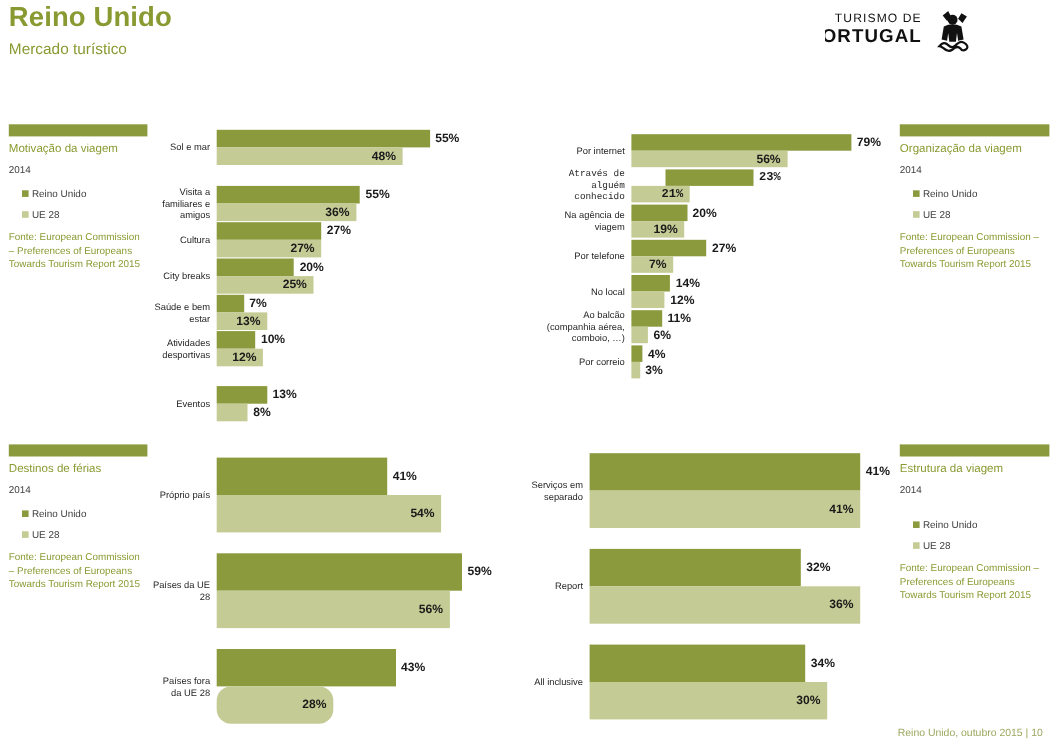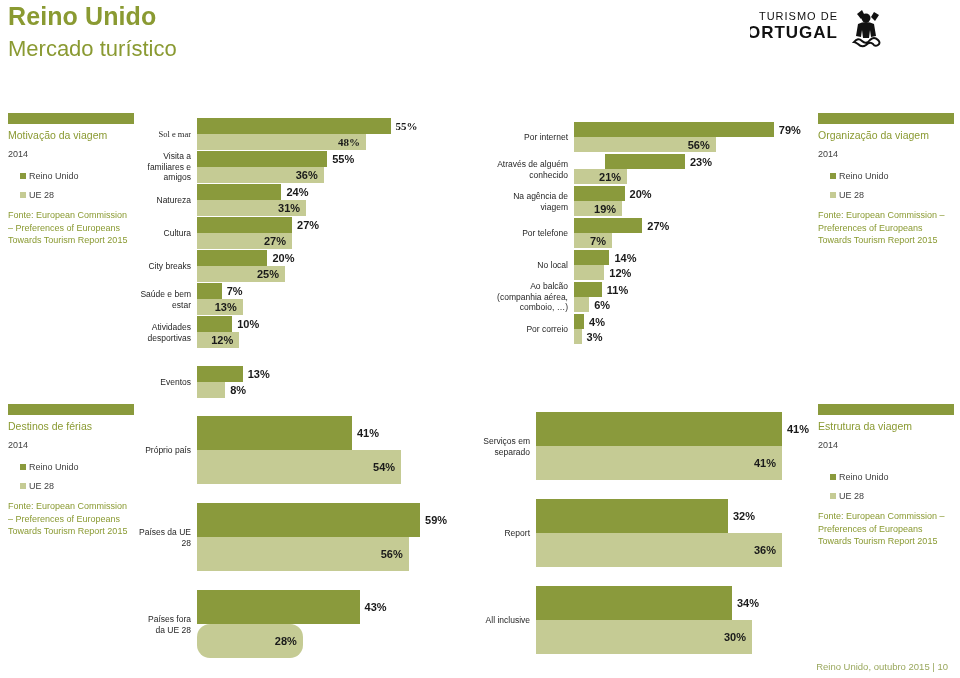--- a/index.html
+++ b/index.html
@@ -13,21 +13,21 @@
   .page { position: relative; width: 960px; height: 678px; }
 
   
   .hdr-title {
     position: absolute; left: 8px; top: 2px;
     font-size: 25px; font-weight: bold; color: #8a9a32;
     letter-spacing: .1px;
   }
   .hdr-sub {
     position: absolute; left: 8px; top: 36px;
-    font-size: 22px; color: #8a9a32;
+    font-size: 14px; color: #8a9a32;
   }
   .logo { position: absolute; right: 10px; top: 6px; width: 200px; height: 46px; }
 
   
   .panel { position: absolute; }
   .panel-bar {
     height: 11px; background: #8a9a3c;
   }
   .panel-title {
     margin-top: 5px;
@@ -163,21 +163,21 @@
       </div>
       <div class="legend-row">
         <span class="sw sw-light"></span>
         <span>UE 28</span>
       </div>
     </div>
     <div class="panel-src">Fonte: European Commission – Preferences of Europeans Towards Tourism Report 2015</div>
   </div>
 
   <div class="chart" id="chart-motivacao" style="left:197px; top:118px; width:195px;">
-      <div class="grp" style="margin-bottom: 1px; font-family: Liberation Serif, serif;">
+      <div class="grp" style="margin-bottom: 19px;">
         <div class="cat-label" style="width: 52px;">Sol e mar</div>
         <div class="bar-wrap" style="height: 16px;">
           <div class="bar dark" style="width: 193.6px;">
             <span class="val outside">55%</span>
           </div>
         </div>
         <div class="bar-wrap" style="height: 16px;">
           <div class="bar light" style="width: 168.96px;">
             <span class="val inside">48%</span>
           </div>
@@ -190,33 +190,20 @@
             <span class="val outside">55%</span>
           </div>
         </div>
         <div class="bar-wrap" style="height: 16px;">
           <div class="bar light" style="width: 126.72px;">
             <span class="val inside">36%</span>
           </div>
         </div>
       </div>
       <div class="grp" style="margin-bottom: 1px;">
-        <div class="cat-label" style="width: 52px;">Natureza</div>
-        <div class="bar-wrap" style="height: 16px;">
-          <div class="bar dark" style="width: 84.48px;">
-            <span class="val outside">24%</span>
-          </div>
-        </div>
-        <div class="bar-wrap" style="height: 16px;">
-          <div class="bar light" style="width: 109.12px;">
-            <span class="val inside">31%</span>
-          </div>
-        </div>
-      </div>
-      <div class="grp" style="margin-bottom: 1px;">
         <div class="cat-label" style="width: 52px;">Cultura</div>
         <div class="bar-wrap" style="height: 16px;">
           <div class="bar dark" style="width: 95.04px;">
             <span class="val outside">27%</span>
           </div>
         </div>
         <div class="bar-wrap" style="height: 16px;">
           <div class="bar light" style="width: 95.04px;">
             <span class="val inside">27%</span>
           </div>
@@ -283,21 +270,21 @@
           <div class="bar dark" style="width: 199.87px;">
             <span class="val outside">79%</span>
           </div>
         </div>
         <div class="bar-wrap" style="height: 15px;">
           <div class="bar light" style="width: 141.68px;">
             <span class="val inside">56%</span>
           </div>
         </div>
       </div>
-      <div class="grp" style="margin-bottom: 2px;">
+      <div class="grp" style="margin-bottom: 2px; font-family: Liberation Mono, monospace;">
         <div class="cat-label" style="width: 78px;">Através de alguém conhecido</div>
         <div class="bar-wrap" style="height: 15px;">
           <div class="bar dark" style="width: 80px; margin-left: 31px;">
             <span class="val outside">23%</span>
           </div>
         </div>
         <div class="bar-wrap" style="height: 15px;">
           <div class="bar light" style="width: 53.13px;">
             <span class="val inside">21%</span>
           </div>

